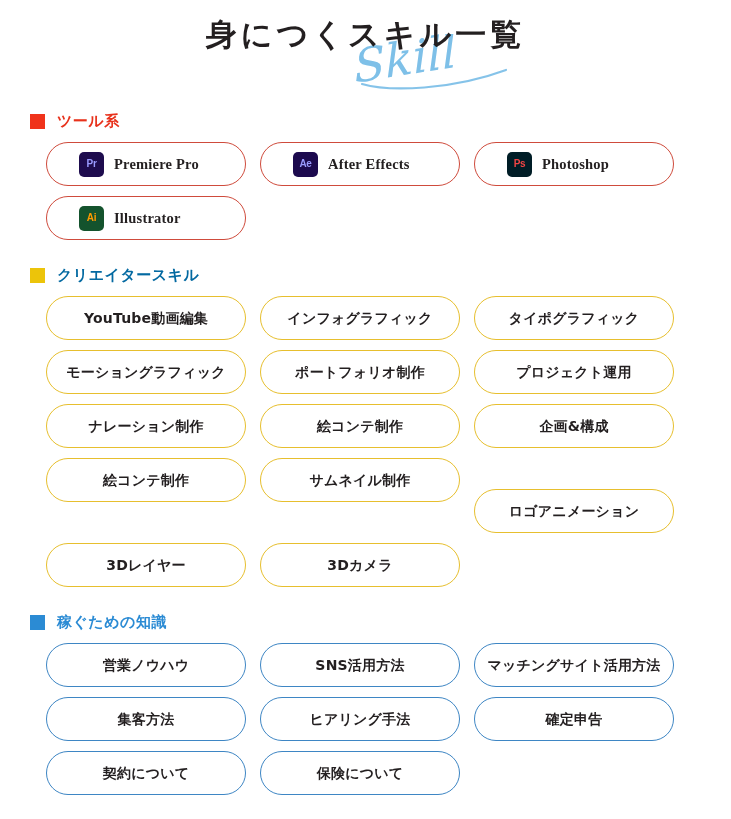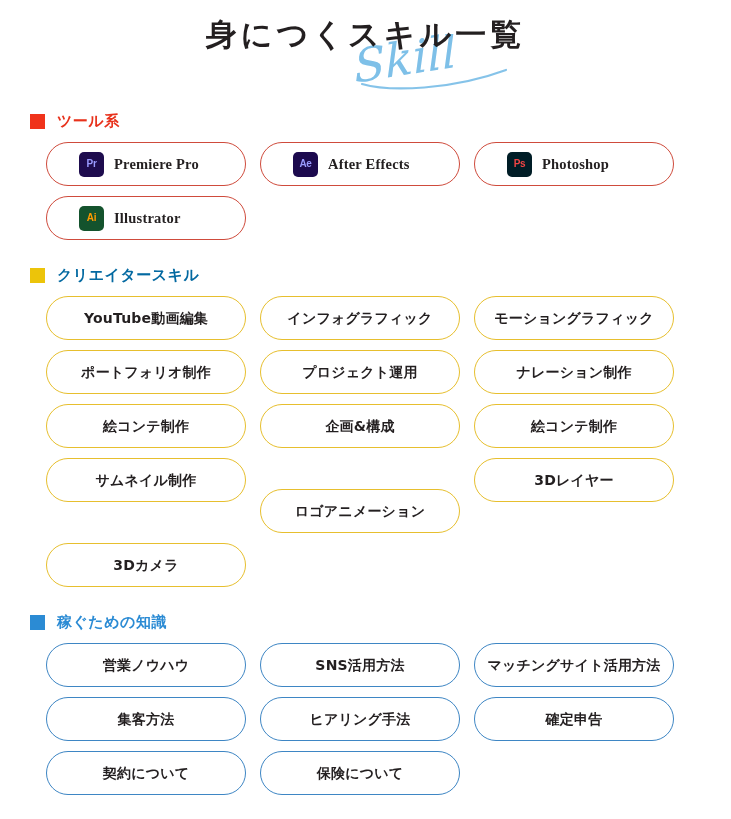--- a/index.html
+++ b/index.html
@@ -184,20 +184,23 @@
         <span class="section-title" style="color: #0369a1;">クリエイタースキル</span>
       </div>
       <div class="pill-grid">
         <div class="pill" style="border-color: rgb(231, 191, 46);">
           <span class="pill-label">YouTube動画編集</span>
         </div>
         <div class="pill" style="border-color: rgb(231, 191, 46);">
           <span class="pill-label">インフォグラフィック</span>
         </div>
         <div class="pill" style="border-color: rgb(231, 191, 46);">
+          <span class="pill-label">タイポグラフィック</span>
+        </div>
+        <div class="pill" style="border-color: rgb(231, 191, 46);">
           <span class="pill-label">モーショングラフィック</span>
         </div>
         <div class="pill" style="border-color: rgb(231, 191, 46);">
           <span class="pill-label">ポートフォリオ制作</span>
         </div>
         <div class="pill" style="border-color: rgb(231, 191, 46);">
           <span class="pill-label">プロジェクト運用</span>
         </div>
         <div class="pill" style="border-color: rgb(231, 191, 46);">
           <span class="pill-label">ナレーション制作</span>

